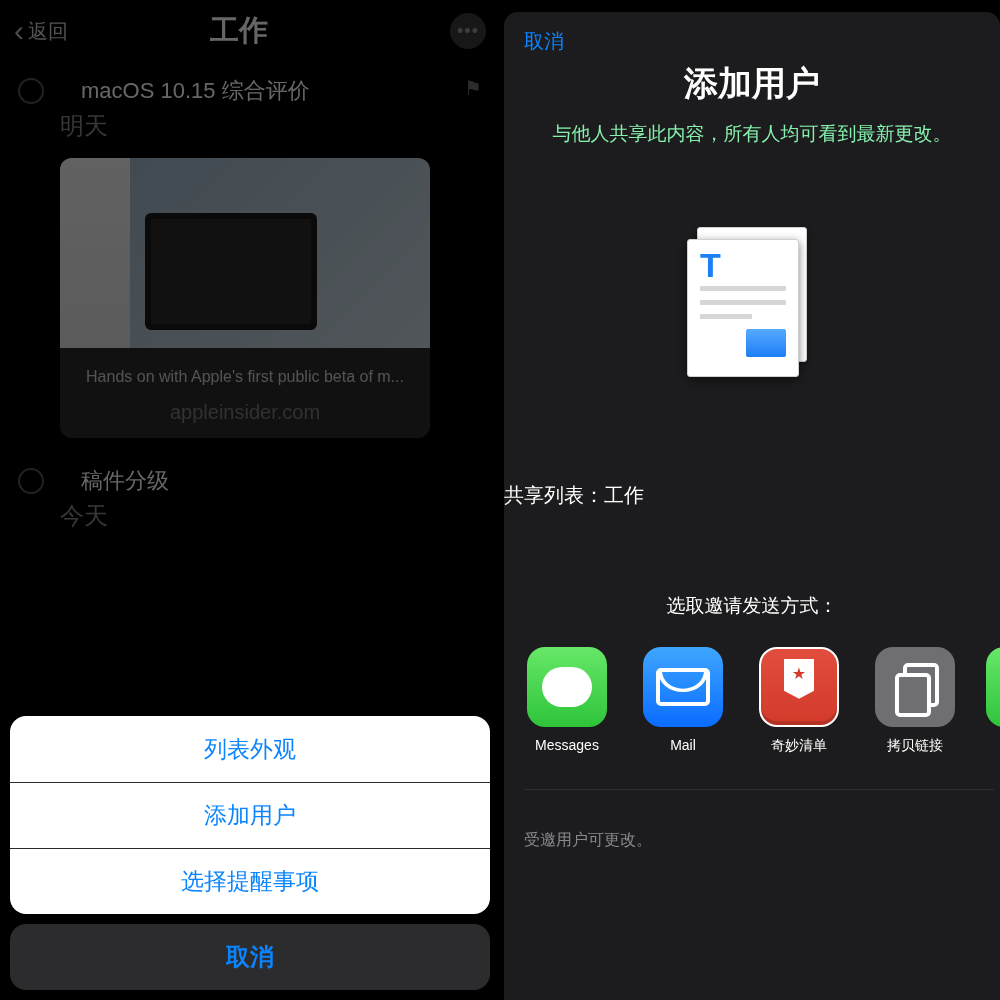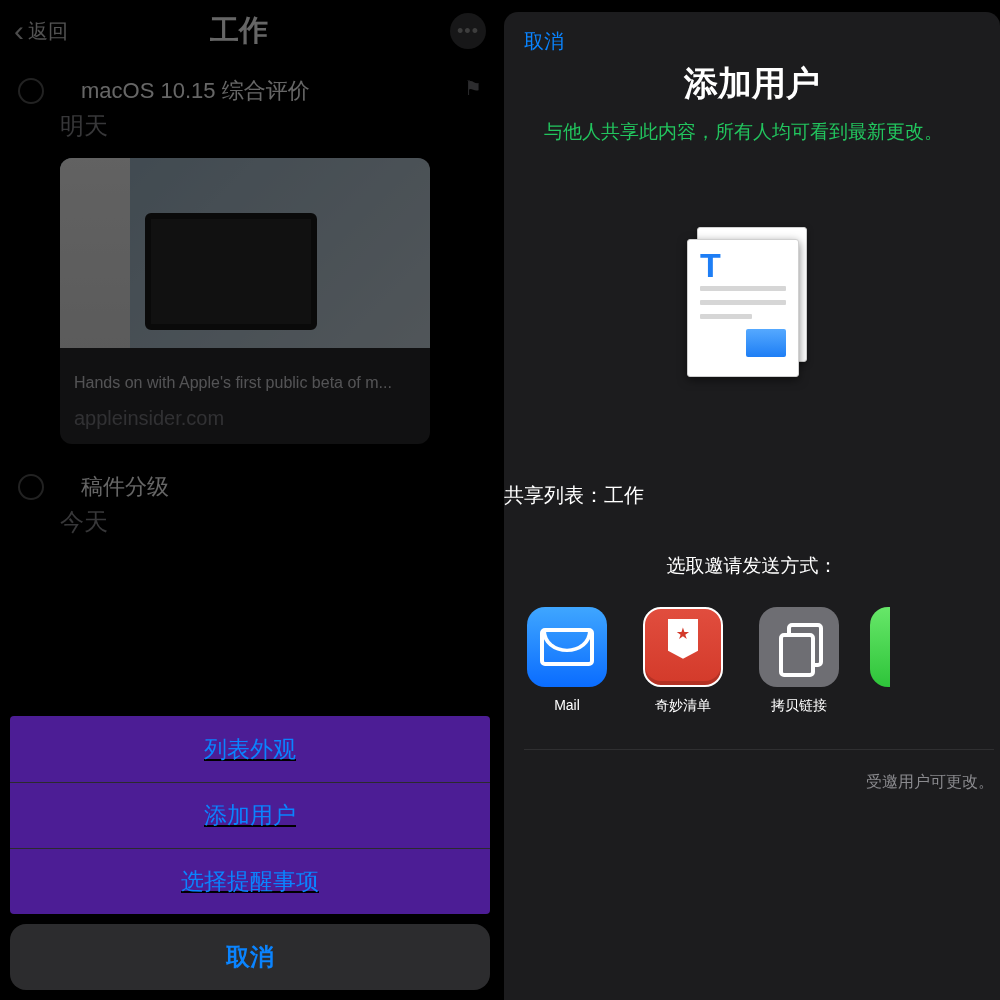--- a/index.html
+++ b/index.html
@@ -18,65 +18,65 @@
   .item { display: flex; padding: 14px 18px 8px 18px; }
   .radio { width: 26px; height: 26px; border: 2px solid #555; border-radius: 50%; flex: none; margin-top: 2px; }
   .item-body { flex: 1; padding-left: 16px; }
   .item-title { color: #fff; font-size: 22px; font-weight: 400; margin-left: 21px; }
   .item-sub { color: #8a8a8e; font-size: 24px; margin-top: 4px; }
   .flag { color: #6e6e73; font-size: 20px; }
   .card { margin: 8px 0 0 60px; width: 370px; border-radius: 12px; overflow: hidden; background: #2c2c2e; }
   .card-img { height: 190px; background: linear-gradient(135deg,#9fb7c9,#c9d6df); position: relative; }
   .card-img::before { content:""; position:absolute; left:0; top:0; bottom:0; width:70px; background: linear-gradient(#f4f4f4,#e4e4e4); }
   .card-img::after { content:""; position:absolute; left:85px; bottom:18px; width:160px; height:105px; background:#2b2b2b; border:6px solid #1a1a1a; border-radius:6px; }
-  .card-meta { padding: 26px 14px 14px; }
+  .card-meta { padding: 20px 14px 14px; text-align: center; }
   .card-title { color: #d0d0d5; font-size: 16px; white-space: nowrap; overflow: hidden; text-overflow: ellipsis; }
   .card-domain { color: #7a7a80; font-size: 20px; margin-top: 15px; }
   
   .sheet { position: absolute; left: 10px; right: 10px; bottom: 10px; z-index: 10; }
-  .sheet-group { background: #4c1d95; border-radius: 4px; overflow: hidden; text-decoration: underline; }
+  .sheet-group { background: #ffffff; border-radius: 16px; overflow: hidden; }
   .sheet-btn { height: 66px; display: flex; align-items: center; justify-content: center; color: #0a84ff; font-size: 23px; border-top: 1px solid #2b2b2d; }
   .sheet-btn:first-child { border-top: none; }
   .sheet-cancel { margin-top: 10px; background: #2c2c2e; border-radius: 16px; height: 66px; display: flex; align-items: center; justify-content: center; color: #0a84ff; font-size: 24px; font-weight: 600; }
   
   .pane-right { background: #000; }
   .r-sheet { position: absolute; left: 4px; right: 0; top: 12px; bottom: 0; background: #1c1c1e; border-radius: 14px 14px 0 0; padding: 16px 0 0; }
   .r-cancel { color: #0a84ff; font-size: 20px; padding-left: 20px; }
   .r-title { text-align: center; color: #fff; font-size: 34px; font-weight: 600; margin-top: 6px; }
-  .r-desc { text-align: left; color: #22c55e; font-size: 19px; line-height: 1.35; margin: 14px 40px 0; font-family: Liberation Mono, monospace; }
+  .r-desc { text-align: center; color: #86efac; font-size: 19px; line-height: 1.35; margin: 14px 40px 0; }
   .doc-wrap { display:flex; justify-content:center; margin-top: 80px; }
   .doc { position: relative; width: 130px; height: 150px; }
   .page-back { position:absolute; left:10px; top:0; width:110px; height:135px; background:#fff; border:1px solid #d0d0d0; border-radius:3px; box-shadow: 0 2px 6px rgba(0,0,0,0.4); }
   .page-front { position:absolute; left:0; top:12px; width:112px; height:138px; background:#fff; border:1px solid #d0d0d0; border-radius:3px; box-shadow: 0 3px 10px rgba(0,0,0,0.5); padding:14px 12px; }
   .page-front .t { color:#1e7ef5; font-size:34px; font-weight:700; line-height:0.7; }
   .page-front .line { height:5px; background:#d6d6d6; margin-top:9px; border-radius:1px; }
   .page-front .short { width: 60%; }
   .page-front .square { width:40px; height:28px; background: linear-gradient(#55a9ff,#1e7ef5); margin-left:auto; margin-top:10px; border-radius:2px; }
   .share-caption { color:#fff; font-size:20px; margin-top: 105px; }
-  .send-label { text-align:center; color:#fff; font-size:19px; margin-top: 44px; }
+  .send-label { text-align:center; color:#fff; font-size:19px; margin-top: 84px; }
   .app-row { display:flex; gap: 26px; padding: 28px 18px 0 18px; overflow:hidden; }
   .app { width: 90px; flex:none; text-align:center; }
   .app-icon { width:80px; height:80px; border-radius:18px; margin:0 auto 10px; display:flex; align-items:center; justify-content:center; position:relative; }
   .app-label { color:#fff; font-size:14px; white-space:nowrap; }
   .ic-messages { background: linear-gradient(#67e769,#2ec43a); }
   .bubble { width:50px; height:40px; background:#fff; border-radius:20px; position:relative; }
   .bubble::after { content:""; position:absolute; bottom:-6px; left:14px; width:0; height:0; border:8px solid transparent; border-top-color:#fff; transform: rotate(8deg); }
   .ic-mail { background: linear-gradient(#3fa6ff,#0a6cff); }
   .envelope { width:54px; height:38px; border:4px solid #fff; border-radius:5px; position:relative; }
   .envelope::before { content:""; position:absolute; top:-2px; left:-2px; right:-2px; height:22px; border-left:4px solid #fff; border-right:4px solid #fff; border-bottom:4px solid #fff; border-radius:0 0 30px 30px; transform: scaleY(0.85); transform-origin: top; }
   .ic-copy { background:#6e6e73; }
   .copy-pages { position:relative; width:40px; height:48px; }
   .copy-pages::before, .copy-pages::after { content:""; position:absolute; border:4px solid #fff; border-radius:5px; }
   .copy-pages::before { left:8px; top:0; width:28px; height:36px; }
   .copy-pages::after { left:0; top:10px; width:28px; height:36px; background:#6e6e73; }
   .ic-star { background: linear-gradient(#e14d3e,#d33a2a); border:2px solid #fff; box-shadow: inset 0 -4px 0 rgba(0,0,0,0.15); }
   .star-tab { position:absolute; top:10px; left:50%; transform:translateX(-50%); width:30px; height:40px; background:#fff; clip-path: polygon(0 0, 100% 0, 100% 80%, 50% 100%, 0 80%); display:flex; align-items:flex-start; justify-content:center; padding-top:5px; }
   .star-tab::before { content:"★"; color:#d33a2a; font-size:16px; }
   .ic-partial { background: linear-gradient(#67e769,#2ec43a); border-radius:18px 0 0 18px; }
-  .footer-note { text-align:right; color:#8a8a8e; font-size:16px; margin-top: 34px; border-top: 1px solid #2f2f31; padding-top: 22px; margin-left:20px; margin-right:6px; }
+  .footer-note { text-align:left; color:#8a8a8e; font-size:16px; margin-top: 34px; border-top: 1px solid #2f2f31; padding-top: 40px; margin-left:20px; margin-right:6px; }
 </style>
 </head>
 <body>
 
 <div class="stage">
 
   <div class="pane pane-left">
     <div class="l-header">
       <span class="back-chevron">‹</span>
       <span class="back-label">返回</span>
@@ -138,20 +138,26 @@
             <div class="square"></div>
           </div>
         </div>
       </div>
 
       <div class="share-caption">共享列表：工作</div>
       <div class="send-label">选取邀请发送方式：</div>
 
       <div class="app-row">
         <div class="app">
+          <div class="app-icon ic-messages">
+              <div class="bubble"></div>
+            </div>
+          <div class="app-label">Messages</div>
+        </div>
+        <div class="app">
           <div class="app-icon ic-mail">
               <div class="envelope"></div>
             </div>
           <div class="app-label">Mail</div>
         </div>
         <div class="app">
           <div class="app-icon ic-star">
               <div class="star-tab"></div>
             </div>
           <div class="app-label">奇妙清单</div>

